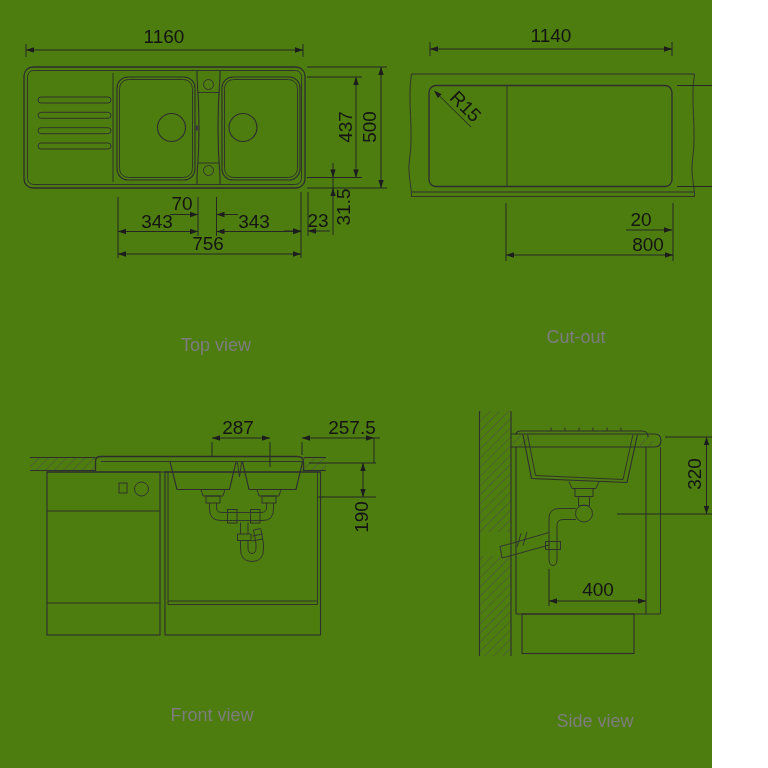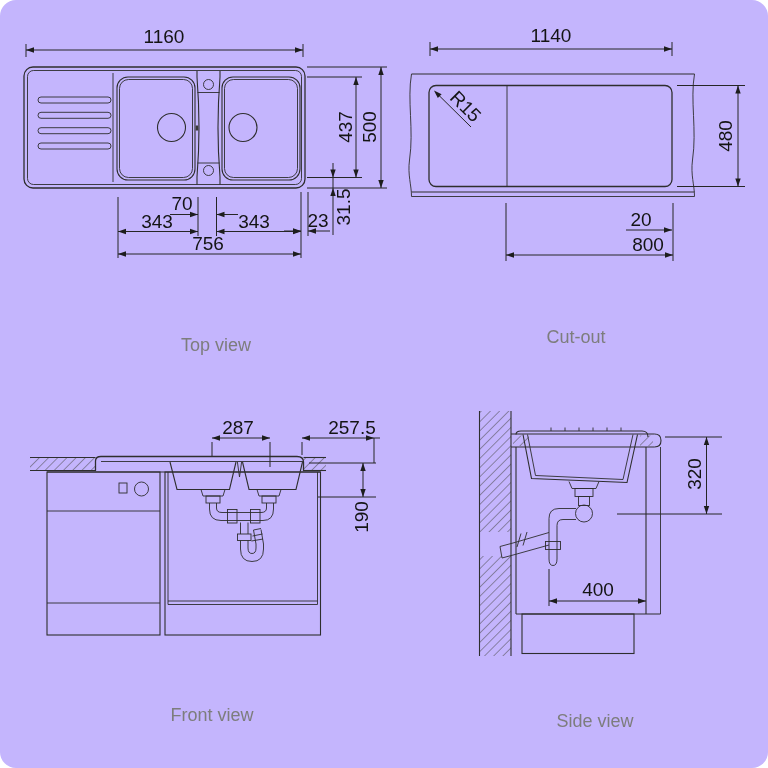--- a/index.html
+++ b/index.html
@@ -1,17 +1,17 @@
 <!DOCTYPE html>
 <html><head>
 <meta charset="utf-8">
 <style>
   html,body{margin:0;padding:0;background:#fff;}
-  .stage{position:relative;width:768px;height:768px;background:#c4b5fd;overflow:hidden;
-         font-family:"Liberation Sans",sans-serif;border-radius:16px;}
+  .stage{position:relative;width:712px;height:768px;background:#4d7c0f;overflow:hidden;
+         font-family:"Liberation Sans",sans-serif;}
   svg{position:absolute;left:0;top:0;}
   .ln{stroke:#2e2e2e;stroke-width:1.3;fill:none;stroke-linecap:round;}
   .thin{stroke:#2e2e2e;stroke-width:0.9;fill:none;}
   .med{stroke:#2e2e2e;stroke-width:1.1;fill:none;}
   .dim{stroke:#262626;stroke-width:1;fill:none;}
   .ar{fill:#1d1d1d;stroke:none;}
   .dimtxt{font-family:"Liberation Sans",sans-serif;font-size:19px;fill:#141414;}
   .vlabel{font-family:"Liberation Sans",sans-serif;font-size:18px;fill:#7d7d7d;}
 </style>
 </head>

